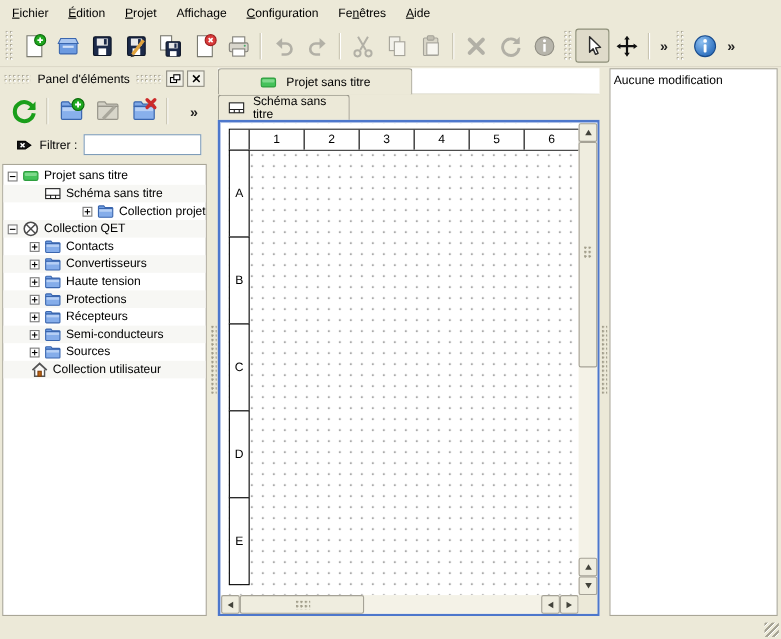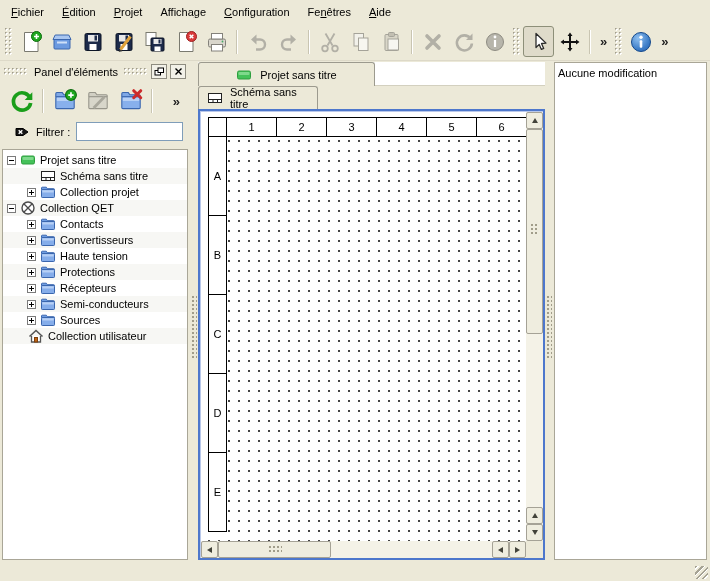--- a/index.html
+++ b/index.html
@@ -387,21 +387,21 @@
           <div class="tree-row" style="padding-left: 24px;">
             <span class="tg-ph"></span>
             <span class="icn">
               <svg width="16" height="16" viewBox="0 0 16 16">
                 <rect x="1.5" y="3.5" width="13" height="9" fill="#fff" stroke="#222"></rect>
                 <path d="M1.5 9.5h13M6 9.5v3M10.5 9.5v3" stroke="#222" fill="none"></path>
               </svg>
             </span>
             <span class="tree-label">Schéma sans titre</span>
           </div>
-          <div class="tree-row" style="padding-left: 24px;">
+          <div class="tree-row" style="padding-left: 24px; justify-content: flex-end;">
             <span class="tg plus"></span>
             <span class="icn">
               <svg width="16" height="16" viewBox="0 0 16 16">
                 <path d="M1.5 5.5V4a.8.8 0 0 1 .8-.8h4l1.2 1.5h6.2a.8.8 0 0 1 .8.8z" fill="#6F9EE3" stroke="#3A66AE"></path>
                 <rect x="1.5" y="5.5" width="13" height="8" rx=".8" fill="#85ADEA" stroke="#3A66AE"></rect>
                 <rect x="2.3" y="6.3" width="11.4" height="2.2" fill="#B7D0F5"></rect>
               </svg>
             </span>
             <span class="tree-label">Collection projet</span>
           </div>

